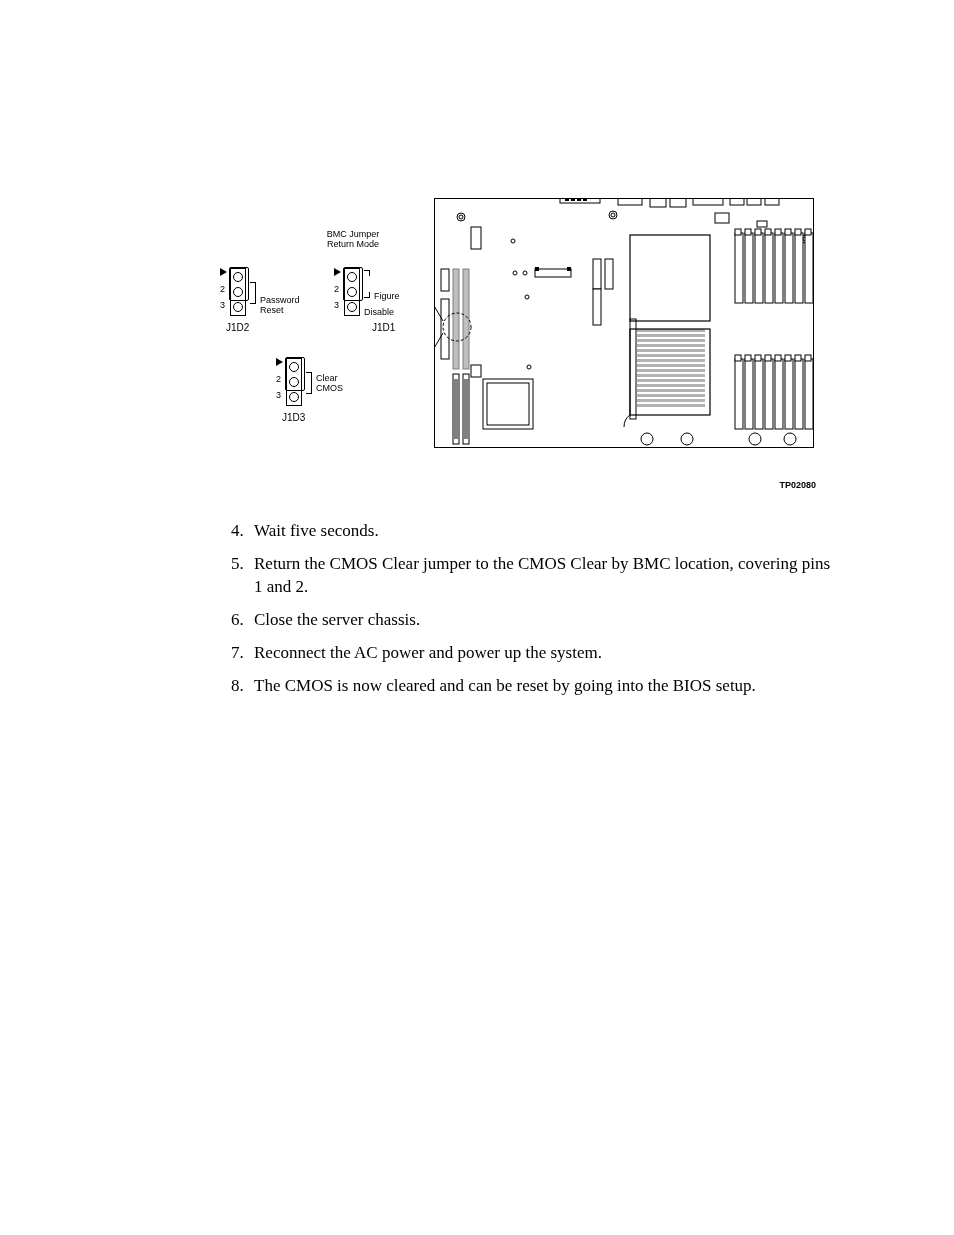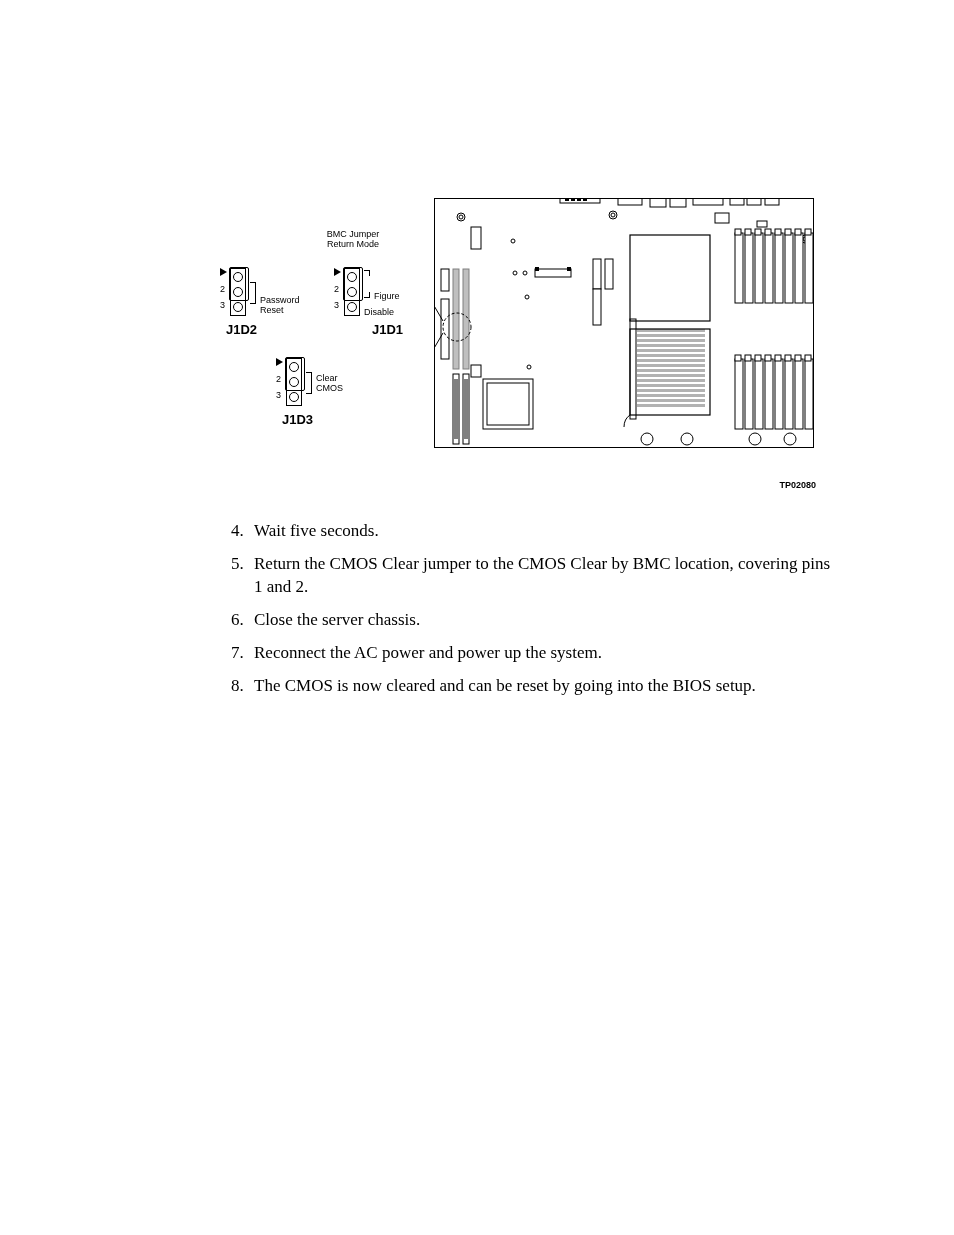--- a/index.html
+++ b/index.html
@@ -72,21 +72,21 @@
   .arrow {
     position:absolute; width:0;height:0;
     border-top:4px solid transparent; border-bottom:4px solid transparent;
     border-left:7px solid #000;
   }
   .bracket {
     position:absolute; border-right:1px solid #000; border-top:1px solid #000; border-bottom:1px solid #000;
     width:6px;
   }
   .jlabel { position:absolute; font-size:9px; line-height:1.1; }
-  .refdes { position:absolute; font-size:13px; font-weight:bold; }
+  .refdes { position:absolute; font-size:10px; font-weight:normal; }
   .tpnum {
     position:absolute; right:0; bottom:-20px; font-family: Helvetica, Arial, sans-serif; font-size:9px;font-weight:bold;
   }
   .figure-caption {
     text-align: center;
     color: #0016da;
     font-family: Helvetica, Arial, sans-serif;
     font-weight: bold;
     font-size: 16px;
     margin-top: 48px;

